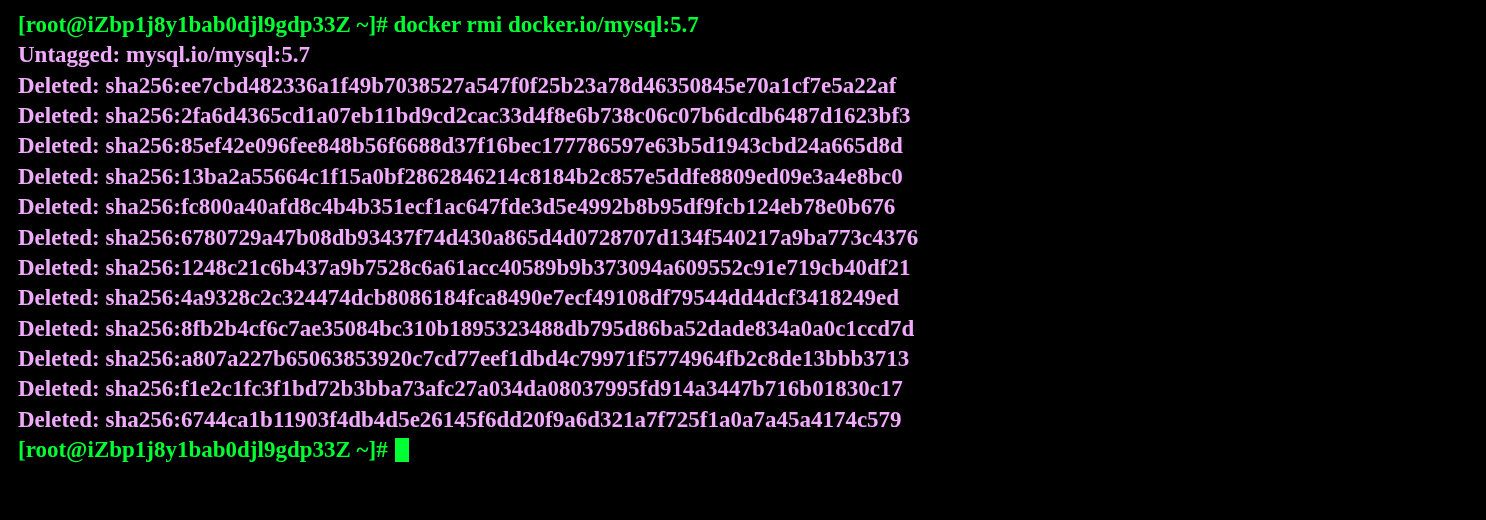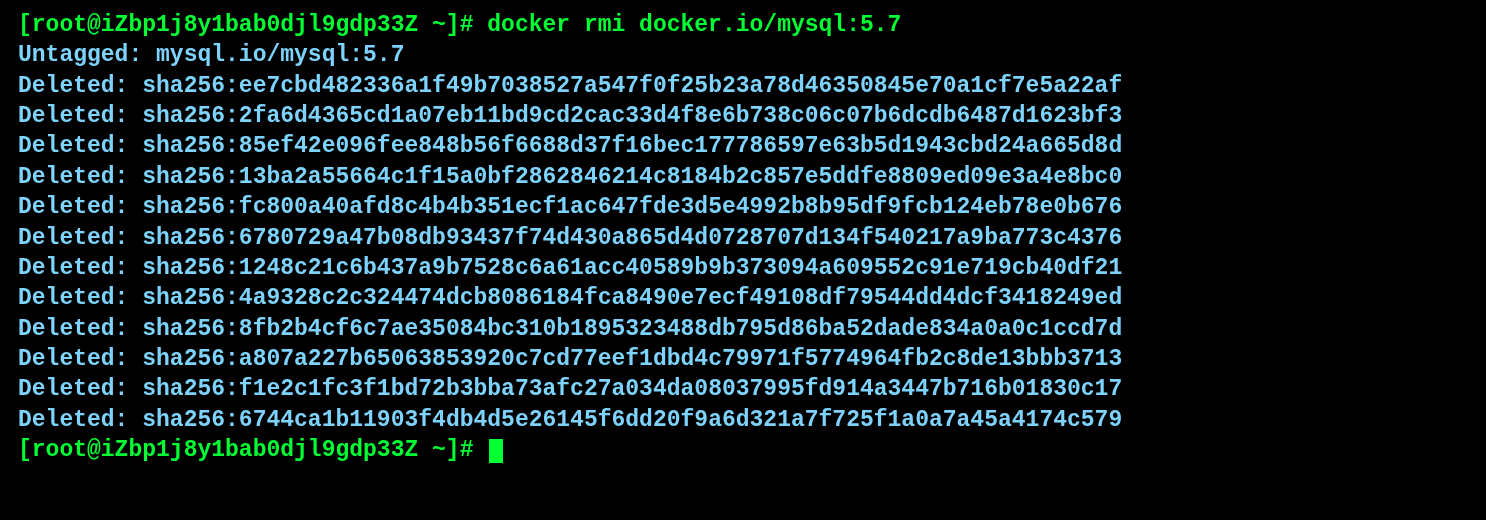--- a/index.html
+++ b/index.html
@@ -14,29 +14,30 @@
       font-weight: bold;
       padding: 10px 18px;
       line-height: 1.32;
       white-space: nowrap;
       width: 1486px;
       height: 520px;
       overflow: hidden;
     }
     .line {
       display: block;
+      font-family: Liberation Serif, serif;
     }
     .prompt {
       color: #00ff33;
     }
     .command {
       color: #00ff33;
     }
     .output {
-      color: #7dd3fc;
+      color: #f0abfc;
     }
     .cursor {
       display: inline-block;
       width: 14px;
       height: 24px;
       background-color: #00ff33;
       vertical-align: text-bottom;
       margin-left: 2px;
     }
   </style>

